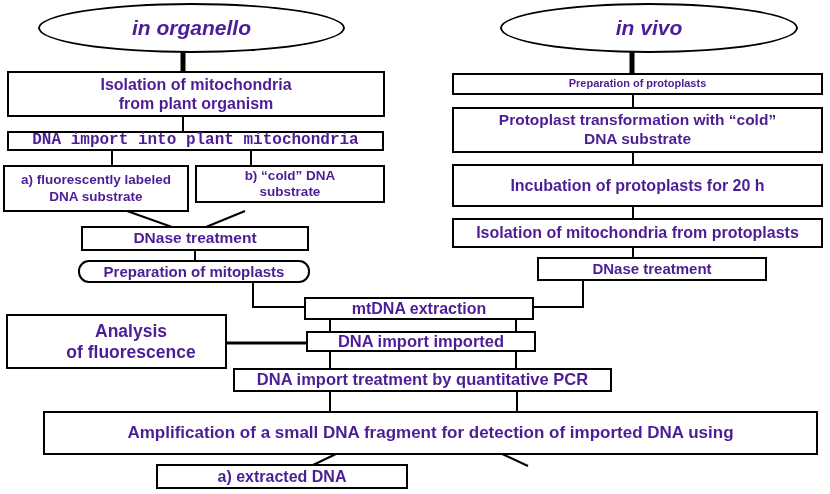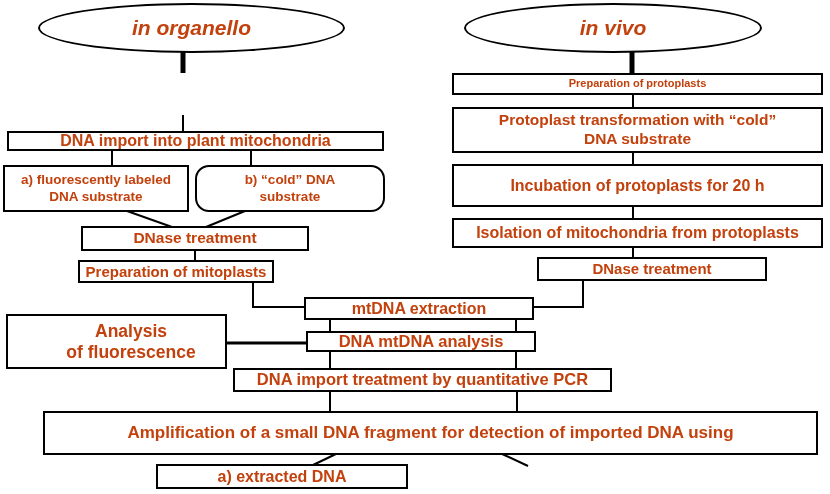--- a/index.html
+++ b/index.html
@@ -10,21 +10,21 @@
     background: #ffffff;
     font-family: "Liberation Sans", sans-serif;
     overflow: hidden;
   }
   #wires { position: absolute; left: 0; top: 0; width: 830px; height: 494px; }
   .node {
     position: absolute;
     box-sizing: border-box;
     border: 2px solid #000000;
     background: #ffffff;
-    color: #c2410c;
+    color: #4c1d95;
     font-weight: bold;
     display: flex;
     align-items: center;
     justify-content: center;
     text-align: center;
     white-space: pre-line;
     line-height: 1.2;
   }
   .ellipse {
     border-radius: 50%;
@@ -61,52 +61,54 @@
     <line x1="330" y1="350" x2="330" y2="370" stroke="#000" stroke-width="2"></line>
     <line x1="516" y1="350" x2="516" y2="370" stroke="#000" stroke-width="2"></line>
     <line x1="330" y1="390" x2="330" y2="413" stroke="#000" stroke-width="2"></line>
     <line x1="517" y1="390" x2="517" y2="413" stroke="#000" stroke-width="2"></line>
     <line x1="338" y1="453" x2="311" y2="466" stroke="#000" stroke-width="2"></line>
     <line x1="500" y1="453" x2="528" y2="466" stroke="#000" stroke-width="2"></line>
   </svg>
 
   <div class="node ellipse" style="left:38px; top:3px; width:307px; height:50px;">in organello</div>
 
+  <div class="node" style="left:7px; top:71px; width:378px; height:46px; font-size:16px;">Isolation of mitochondria
+from plant organism</div>
 
-  <div class="node" style="left:7px; top:131px; width:377px; height:20px; font-size:16px;">DNA import into plant mitochondria</div>
+  <div class="node" style="left:7px; top:131px; width:377px; height:20px; font-size:16px;font-family:Liberation Mono, monospace;">DNA import into plant mitochondria</div>
 
   <div class="node" style="left:3px; top:165px; width:186px; height:47px; font-size:13.5px;">a) fluorescently labeled
 DNA substrate</div>
 
-  <div class="node" style="left:195px; top:165px; width:190px; height:47px; font-size:13.5px;border-radius:14px;">b) “cold” DNA
+  <div class="node" style="left:195px; top:165px; width:190px; height:38px; font-size:13.5px;">b) “cold” DNA
 substrate</div>
 
   <div class="node" style="left:81px; top:226px; width:228px; height:25px; font-size:15.5px;">DNase treatment</div>
 
-  <div class="node" style="left:78px; top:260px; width:196px; height:23px; font-size:15px;">Preparation of mitoplasts</div>
+  <div class="node" style="left:78px; top:260px; width:232px; height:23px; font-size:15px;border-radius:11px;">Preparation of mitoplasts</div>
 
-  <div class="node ellipse" style="left:464px; top:3px; width:298px; height:50px;">in vivo</div>
+  <div class="node ellipse" style="left:500px; top:3px; width:298px; height:50px;">in vivo</div>
 
   <div class="node" style="left:452px; top:73px; width:371px; height:22px; font-size:11px;">Preparation of protoplasts</div>
 
   <div class="node" style="left:452px; top:107px; width:371px; height:46px; font-size:15.5px;">Protoplast transformation with “cold”
 DNA substrate</div>
 
   <div class="node" style="left:452px; top:164px; width:371px; height:43px; font-size:16px;text-align:center;">Incubation of protoplasts for 20 h</div>
 
   <div class="node" style="left:452px; top:218px; width:371px; height:30px; font-size:16px;">Isolation of mitochondria from protoplasts</div>
 
   <div class="node" style="left:537px; top:257px; width:230px; height:24px; font-size:15px;">DNase treatment</div>
 
   <div class="node" style="left:304px; top:297px; width:230px; height:23px; font-size:16px;">mtDNA extraction</div>
 
   <div class="node" style="left:6px; top:314px; width:221px; height:55px; font-size:17.5px;padding-left:29px;">Analysis
 of fluorescence</div>
 
-  <div class="node" style="left:306px; top:331px; width:230px; height:21px; font-size:16.5px;">DNA mtDNA analysis</div>
+  <div class="node" style="left:306px; top:331px; width:230px; height:21px; font-size:16.5px;">DNA import imported</div>
 
   <div class="node" style="left:233px; top:368px; width:379px; height:24px; font-size:16.5px;">DNA import treatment by quantitative PCR</div>
 
   <div class="node" style="left:43px; top:411px; width:775px; height:44px; font-size:17px;">Amplification of a small DNA fragment for detection of imported DNA using</div>
 
   <div class="node" style="left:156px; top:464px; width:252px; height:25px; font-size:16px;">a) extracted DNA</div>
 
 
 </div>
 

